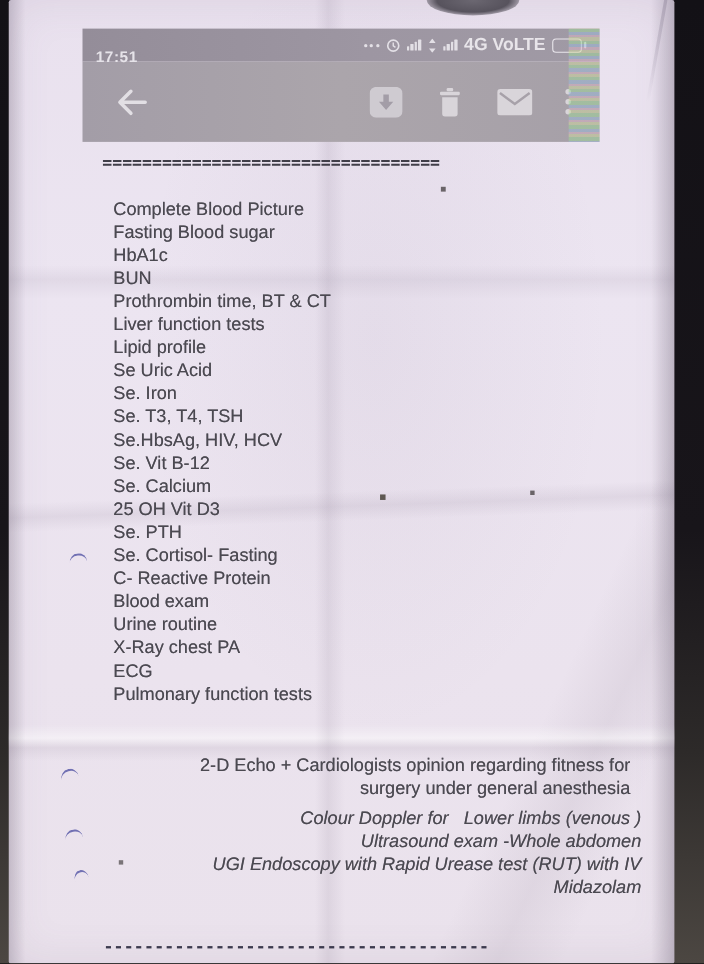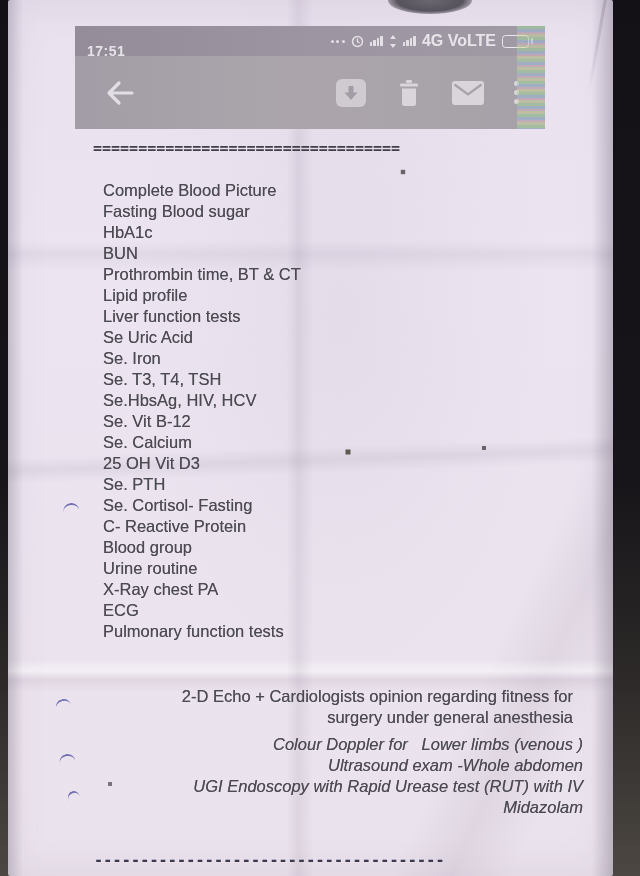--- a/index.html
+++ b/index.html
@@ -143,33 +143,33 @@
     </div>
 
     <div class="sep-top">==================================</div>
 
     <div class="test-list">
       <div class="test-line">Complete Blood Picture</div>
       <div class="test-line">Fasting Blood sugar</div>
       <div class="test-line">HbA1c</div>
       <div class="test-line">BUN</div>
       <div class="test-line">Prothrombin time, BT &amp; CT</div>
+      <div class="test-line">Liver function tests</div>
       <div class="test-line">Lipid profile</div>
-      <div class="test-line">Liver function tests</div>
       <div class="test-line">Se Uric Acid</div>
       <div class="test-line">Se. Iron</div>
       <div class="test-line">Se. T3, T4, TSH</div>
       <div class="test-line">Se.HbsAg, HIV, HCV</div>
       <div class="test-line">Se. Vit B-12</div>
       <div class="test-line">Se. Calcium</div>
       <div class="test-line">25 OH Vit D3</div>
       <div class="test-line">Se. PTH</div>
       <div class="test-line">Se. Cortisol- Fasting</div>
       <div class="test-line">C- Reactive Protein</div>
-      <div class="test-line">Blood group</div>
+      <div class="test-line">Blood exam</div>
       <div class="test-line">Urine routine</div>
       <div class="test-line">X-Ray chest PA</div>
       <div class="test-line">ECG</div>
       <div class="test-line">Pulmonary function tests</div>
     </div>
 
     <div class="note-block extra-1">
       <div class="note-line">2-D Echo + Cardiologists opinion regarding fitness for</div>
       <div class="note-line">surgery under general anesthesia</div>
     </div>

